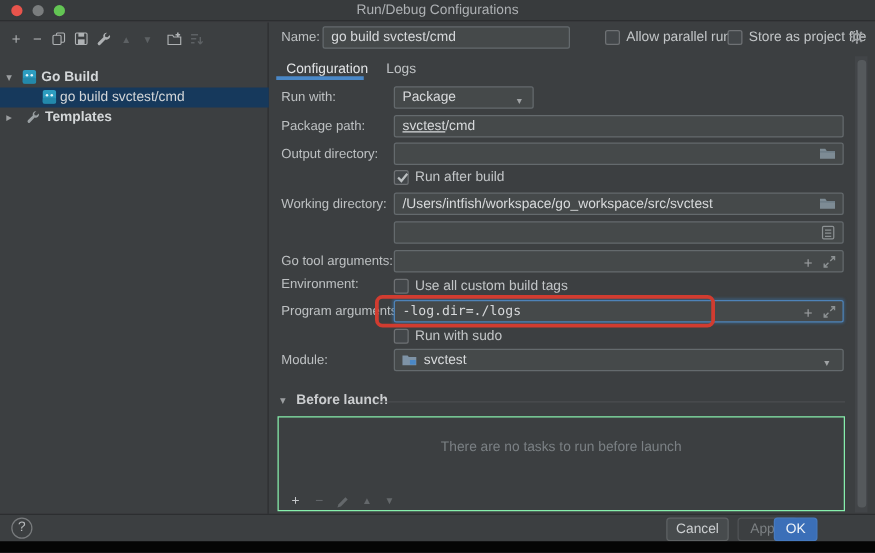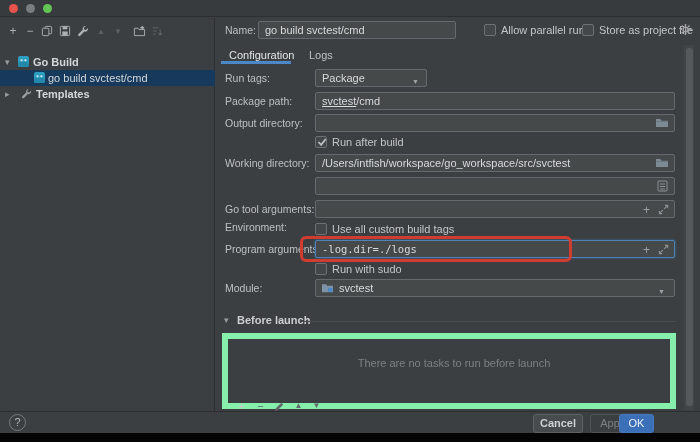--- a/index.html
+++ b/index.html
@@ -29,21 +29,21 @@
   .fld .ric { position:absolute; top:1px; }
   .focus { border:1px solid #4e83b8; box-shadow:0 0 2px 1px rgba(60,110,160,.45); }
   .ddarrow { position:absolute; font-size:7px; color:#a0a3a5; top:4px; }
   .cb { position:absolute; width:12px; height:12px; background:#43474a; border:1px solid #6e7174; border-radius:2px; }
   .cblbl { position:absolute; height:14px; line-height:14px; color:#c3c6c8; white-space:nowrap; }
   .tab { position:absolute; top:48px; height:14px; line-height:14px; }
   .mono { font-family:"DejaVu Sans Mono", monospace; font-size:10.5px; }
 
   .annotation { position:absolute; left:300px; top:236px; width:272px; height:26px; border:3px solid #d13c30; border-radius:6px; pointer-events:none; z-index:6; }
 
-  .blbox { position:absolute; left:222px; top:333px; width:454px; height:76px; border:6px solid #86efac; }
+  .blbox { position:absolute; left:222px; top:333px; width:454px; height:76px; border:1px solid #86efac; }
   .blbtn { position:absolute; top:60px; width:15px; height:14px; text-align:center; line-height:14px; color:#c7cacc; font-size:11px; }
   .blbtn.dis { color:#64686b; }
 
   .footer-sep { position:absolute; left:0; top:411px; width:700px; height:1px; background:#2c2e30; }
   .btn { position:absolute; top:414px; height:19px; border-radius:3px; text-align:center; line-height:17px; font-size:11px; }
   .btn-cancel { background:#474b4d; border:1px solid #5e6264; color:#cdd0d2; }
   .btn-apply { background:transparent; border:1px solid #515457; color:#7c8083; }
   .btn-ok { background:#3b6fb8; border:1px solid #4579bf; color:#eef3f8; }
   .helpcircle { position:absolute; left:9px; top:414px; width:17px; height:17px; border:1px solid #787b7d; border-radius:50%; text-align:center; line-height:15px; color:#b6b9bb; }
 
@@ -55,20 +55,21 @@
 </style>
 </head>
 <body>
 
 <div class="app">
 
   <div class="titlebar">
     <div class="light" style="left:9px;background:#e8544c;"></div>
     <div class="light" style="left:26px;background:#7a7d7e;"></div>
     <div class="light" style="left:43px;background:#63c554;"></div>
+    <div class="title">Run/Debug Configurations</div>
   </div>
 
   <div class="leftpanel">
 
     <span class="tbtn" style="left:5px;">+</span>
     <span class="tbtn" style="left:22px;">−</span>
     <span class="tbtn" style="left:39px;">
       <svg width="12" height="12" viewBox="0 0 13 13">
           <rect x="4.5" y="1.5" width="7" height="8" rx="1" fill="none" stroke="#aeb1b3"></rect>
           <rect x="1.5" y="3.5" width="7" height="8" rx="1" fill="#3c3f41" stroke="#aeb1b3"></rect>
@@ -149,21 +150,21 @@
           <path d="M7 1v2.2M7 10.8V13M1 7h2.2M10.8 7H13M2.8 2.8l1.5 1.5M9.7 9.7l1.5 1.5M11.2 2.8L9.7 4.3M4.3 9.7l-1.5 1.5"></path>
         </g>
         <circle cx="7" cy="7" r="2.6" fill="none" stroke="#9ea1a4" stroke-width="1.4"></circle>
       </svg>
   </span>
 
   <div class="tab" style="left:229px;color:#e3e5e7;">Configuration</div>
   <div class="tab" style="left:309px;color:#bfc2c4;text-align:center;">Logs</div>
   <div class="abs" style="left:221px;top:61px;width:70px;height:3px;background:#4a88c7;"></div>
 
-  <div class="lbl" style="left:225px;top:69px;">Run tags:</div>
+  <div class="lbl" style="left:225px;top:69px;">Run with:</div>
   <div class="fld" style="left:315px;top:69px;width:112px;">
     <span class="txt">Package</span>
     <span class="ddarrow" style="right:7px;">▼</span>
   </div>
 
   <div class="lbl" style="left:225px;top:92px;">Package path:</div>
   <div class="fld" style="left:315px;top:92px;width:360px;">
     <span class="txt"><span style="text-decoration:underline;">svctest</span><span>/cmd</span></span>
   </div>
 
@@ -262,18 +263,18 @@
     </span>
     <span class="blbtn dis" style="left:63px;font-size:8px;">▲</span>
     <span class="blbtn dis" style="left:81px;font-size:8px;">▼</span>
   </div>
 
   <div class="scroll-track"></div>
   <div class="scroll-thumb"></div>
 
   <div class="footer-sep"></div>
   <div class="helpcircle">?</div>
-  <div class="btn btn-cancel" style="left:533px;width:50px;font-weight:bold;">Cancel</div>
+  <div class="btn btn-cancel" style="left:533px;width:50px;">Cancel</div>
   <div class="btn btn-apply" style="left:590px;width:48px;">Apply</div>
   <div class="btn btn-ok" style="left:619px;width:35px;">OK</div>
 
   <div class="bottomstrip"></div>
 </div>
 
 </body></html>

